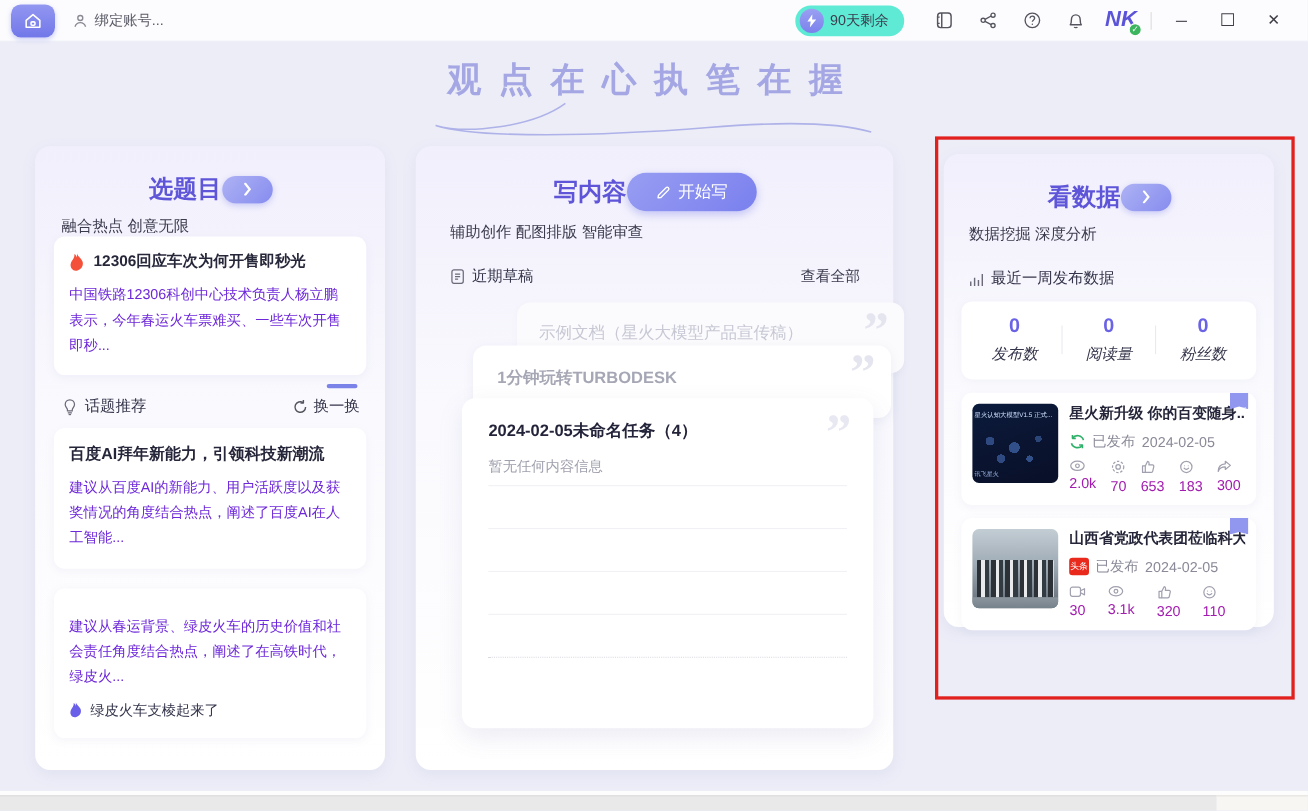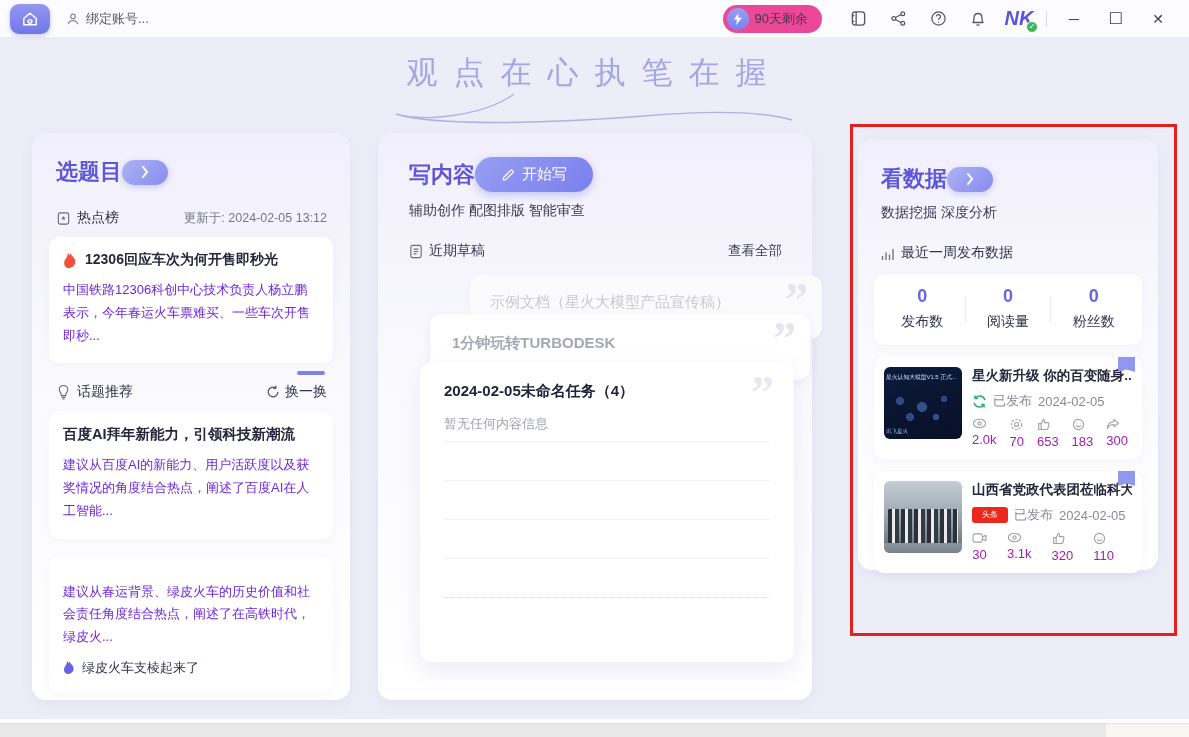--- a/index.html
+++ b/index.html
@@ -4,41 +4,41 @@
 <style>
   * { margin:0; padding:0; box-sizing:border-box; }
   html,body { width:1189px; height:737px; }
   body { font-family:"Liberation Sans","DejaVu Sans",sans-serif; background:#ecedf7; position:relative; overflow:hidden; }
 
   
   .titlebar { position:absolute; left:0; top:0; width:1189px; height:38px; background:#fcfcfe; border-bottom:1px solid #eceef5; display:flex; align-items:center; z-index:20; }
   .home-btn { width:40px; height:30px; margin-left:10px; border-radius:9px; background:linear-gradient(180deg,#9297f1,#7277e9); display:flex; align-items:center; justify-content:center; box-shadow:0 2px 5px rgba(110,115,230,.35); cursor:pointer; }
   .tab { display:flex; align-items:center; gap:6px; margin-left:16px; color:#5a5a66; font-size:13px; }
   .tb-right { margin-left:auto; display:flex; align-items:center; gap:0; padding-right:10px; }
-  .trial-pill { display:flex; align-items:center; gap:6px; background:#ec4899; border-radius:15px; padding:3px 14px 3px 4px; font-size:13px; color:#3c3c4e; margin-right:16px; cursor:pointer; }
+  .trial-pill { display:flex; align-items:center; gap:6px; background:#5eead4; border-radius:15px; padding:3px 14px 3px 4px; font-size:13px; color:#3c3c4e; margin-right:16px; cursor:pointer; }
   .bolt-circle { width:22px; height:22px; border-radius:50%; background:linear-gradient(180deg,#9aa0f2,#7b81ec); display:flex; align-items:center; justify-content:center; }
   .tb-icon { width:40px; height:30px; display:flex; align-items:center; justify-content:center; cursor:pointer; color:#5c5c68; }
   .avatar { position:relative; width:42px; height:30px; display:flex; align-items:center; justify-content:center; cursor:pointer; }
   .avatar .nk { font-weight:bold; font-style:italic; font-size:20px; color:#5b53d8; letter-spacing:0; }
   .avatar .check { position:absolute; right:2px; bottom:1px; width:12px; height:12px; background:#3cb55e; border-radius:50%; border:1.5px solid #fff; color:#fff; font-size:8px; line-height:10px; text-align:center; }
   .tb-divider { width:1px; height:16px; background:#ddd; margin:0 6px; }
   .win-ctrl { width:42px; height:30px; display:flex; align-items:center; justify-content:center; font-size:14px; color:#3e3e46; cursor:pointer; }
 
   
   .hero { position:absolute; top:52px; left:0; width:1189px; text-align:center; z-index:1; }
-  .slogan { font-size:31px; color:#a4a7e3; font-weight:400; letter-spacing:16px; }
+  .slogan { font-size:31px; color:#a4a7e3; font-weight:700; letter-spacing:16px; }
   .swoosh { position:absolute; left:394px; top:40px; }
 
   
   .col-card { position:absolute; border-radius:14px; background:linear-gradient(180deg,#f1effc 0%,#fafafe 45%,#ffffff 100%); box-shadow:0 4px 14px rgba(120,120,180,.08); }
   #col-topics  { left:32px;  top:133px; width:318px; height:567px; padding:24px 15px 14px 15px; }
   #col-writing { left:378px; top:133px; width:434px; height:567px; padding:24px 22px 14px 22px; }
   #col-data    { left:858px; top:140px; width:300px; height:430px; padding:24px 14px 14px 14px; }
 
-  .col-head { display:flex; align-items:center; justify-content:flex-start; padding:0 8px 0 9px; }
+  .col-head { display:flex; align-items:center; justify-content:center; padding:0 8px 0 9px; }
   .col-title { font-size:22px; font-weight:bold; color:#5e55d8; }
   .arrow-pill { width:46px; height:25px; border-radius:13px; background:linear-gradient(135deg,#aeb2f4,#868cef); display:flex; align-items:center; justify-content:center; cursor:pointer; box-shadow:0 2px 6px rgba(120,125,235,.35); }
   .col-sub { font-size:14px; color:#3b3b4e; margin:10px 0 0 9px; }
   .section-row { display:flex; align-items:center; justify-content:space-between; margin:22px 8px 10px 9px; font-size:14px; color:#34344a; }
   .section-left { display:flex; align-items:center; gap:6px; }
   .muted-right { font-size:12.5px; color:#77778a; }
 
   .inner-card { background:#fff; border-radius:10px; padding:14px 14px 16px 14px; box-shadow:0 2px 8px rgba(130,130,180,.07); margin:0 2px; }
   .hot-title-row { display:flex; align-items:center; gap:8px; font-size:14px; font-weight:bold; color:#27273a; }
   .card-desc { margin-top:10px; font-size:13px; color:#6d28d9; line-height:1.75; }
@@ -63,37 +63,37 @@
   .front-line { border-bottom:1px solid #f0f0f5; height:39px; }
   .front-dotted { border-bottom:1px dotted #d9d9e2; height:39px; }
   .front-updated { font-size:13px; color:#9fa0ad; margin-top:13px; }
   .quote { position:absolute; right:14px; top:2px; font-family:"Liberation Serif","DejaVu Serif",serif; font-size:46px; font-weight:bold; line-height:1; }
   .q-back { color:#e4e5ef; } .q-mid { color:#e4e5ef; } .q-front { color:#e7e8f1; }
 
   
   .stats-card { background:#fff; border-radius:10px; margin:0 2px; padding:12px 6px 14px 6px; display:flex; align-items:center; box-shadow:0 2px 8px rgba(130,130,180,.07); }
   .stat { flex:1; text-align:center; }
   .stat-value { font-size:18px; font-weight:bold; color:#6b63e6; }
-  .stat-label { font-size:14px; color:#33344a; margin-top:6px; }
+  .stat-label { font-size:14px; color:#33344a; margin-top:6px;font-style:italic; }
   .stat-div { width:1px; height:26px; background:#e9e9f2; }
   .data-item { position:relative; background:#fff; border-radius:10px; margin:12px 2px 0 2px; padding:10px; display:flex; gap:10px; box-shadow:0 2px 8px rgba(130,130,180,.07); }
   .thumb { width:78px; height:72px; border-radius:6px; flex:0 0 auto; overflow:hidden; position:relative; }
   .thumb-navy { background:linear-gradient(160deg,#0b1b3c 0%,#0a1430 55%,#091028 100%); }
   .thumb-caption { position:absolute; top:6px; left:2px; width:130px; color:#cfe0ff; font-size:10px; transform:scale(.58); transform-origin:0 0; white-space:nowrap; }
   .thumb-logo { position:absolute; bottom:4px; left:2px; color:#9fb8e8; font-size:10px; transform:scale(.55); transform-origin:0 100%; white-space:nowrap; }
   .thumb-dots { position:absolute; top:26px; left:8px; width:62px; height:30px;
       background:radial-gradient(circle 4px at 8px 8px,#2e4a80 99%,transparent), radial-gradient(circle 5px at 30px 14px,#31508a 99%,transparent), radial-gradient(circle 3px at 52px 6px,#2a4678 99%,transparent), radial-gradient(circle 4px at 18px 24px,#2e4a80 99%,transparent), radial-gradient(circle 3px at 44px 24px,#31508a 99%,transparent); }
   .thumb-photo { background:linear-gradient(180deg,#c3cdd4 0%,#9fabb5 45%,#5f6a74 100%); }
   .thumb-people { position:absolute; bottom:10px; left:4px; width:70px; height:34px;
       background:repeating-linear-gradient(90deg,#2c3138 0 4px,#e8eaec 4px 7px,#323a42 7px 11px,transparent 11px 13px); border-radius:1px; }
   .thumb-floor { position:absolute; bottom:0; left:0; right:0; height:10px; background:linear-gradient(180deg,#8b959d,#76828c); }
   .item-body { flex:1; min-width:0; }
   .item-title { font-size:13.5px; font-weight:bold; color:#26263a; white-space:nowrap; overflow:hidden; }
   .status-row { display:flex; align-items:center; gap:6px; margin-top:7px; font-size:13px; color:#8a8a98; }
-  .platform-badge { width:36px; height:16px; border-radius:3px; background:#e8291c; color:#fff; font-size:8px; line-height:8px; display:flex; align-items:center; justify-content:center; text-align:center; padding:1px; }
+  .platform-badge { width:18px; height:16px; border-radius:3px; background:#e8291c; color:#fff; font-size:8px; line-height:8px; display:flex; align-items:center; justify-content:center; text-align:center; padding:1px; }
   .metrics { display:flex; justify-content:space-between; margin-top:8px; padding-right:4px; }
   .metric { text-align:center; color:#9a9aa8; }
   .metric .m-val { font-size:13px; color:#a21caf; margin-top:3px; }
   .ribbon { position:absolute; top:0; right:7px; width:17px; padding:5px 0 8px 0; background:#9197ef; color:#fff; font-size:11px; letter-spacing:1px; writing-mode:vertical-rl; text-align:center; display:flex; justify-content:center;
       clip-path:polygon(0 0,100% 0,100% 100%,50% 84%,0 100%); border-radius:0 0 1px 1px; }
 
   
   .annotation-rect { position:absolute; left:850px; top:124px; width:327px; height:512px; border:3px solid #e2211e; z-index:40; pointer-events:none; }
 
   
@@ -182,33 +182,22 @@
 
 <div class="col-card" id="col-topics">
   <div class="col-head">
     <span class="col-title">选题目</span>
     <span class="arrow-pill">
       <svg width="8" height="12" viewBox="0 0 8 12" fill="none" stroke="#fff" stroke-width="2" stroke-linecap="round">
           <path d="M2 1 L6 6 L2 11"></path>
         </svg>
     </span>
   </div>
-
-  <div class="section-row">
-    <span class="section-left">
-      <span>
-        <svg width="15" height="15" viewBox="0 0 16 16" fill="none" stroke="#6a6a78" stroke-width="1.2">
-            <rect x="2.5" y="2" width="11" height="12" rx="2"></rect>
-            <path d="M8 5 L8.9 6.8 L10.8 7 L9.4 8.3 L9.8 10.2 L8 9.2 L6.2 10.2 L6.6 8.3 L5.2 7 L7.1 6.8 Z" fill="#6a6a78" stroke="none" transform="scale(0.85) translate(1.4,1.2)"></path>
-          </svg>
-      </span>
-      <span>热点榜</span>
-    </span>
-    <span class="muted-right">更新于: 2024-02-05 13:12</span>
-  </div>
+  <div class="col-sub">融合热点 创意无限</div>
+
 
   <div class="inner-card">
     <div class="hot-title-row">
       <span>
         <svg width="14" height="17" viewBox="0 0 14 17">
             <path d="M7 0.5 C7.5 3 10.5 4.5 11.8 7.2 C13.2 10.2 12 14.5 7.5 15.8 C3 17 0.8 13.2 1.2 10.2 C1.5 8 3 6.5 3.8 5 C4.6 3.5 4.8 2.2 4.6 1 C5.8 1.8 6.6 2.8 7 4.2 Z" fill="#f4503a"></path>
           </svg>
       </span>
       <span>12306回应车次为何开售即秒光</span>
     </div>

